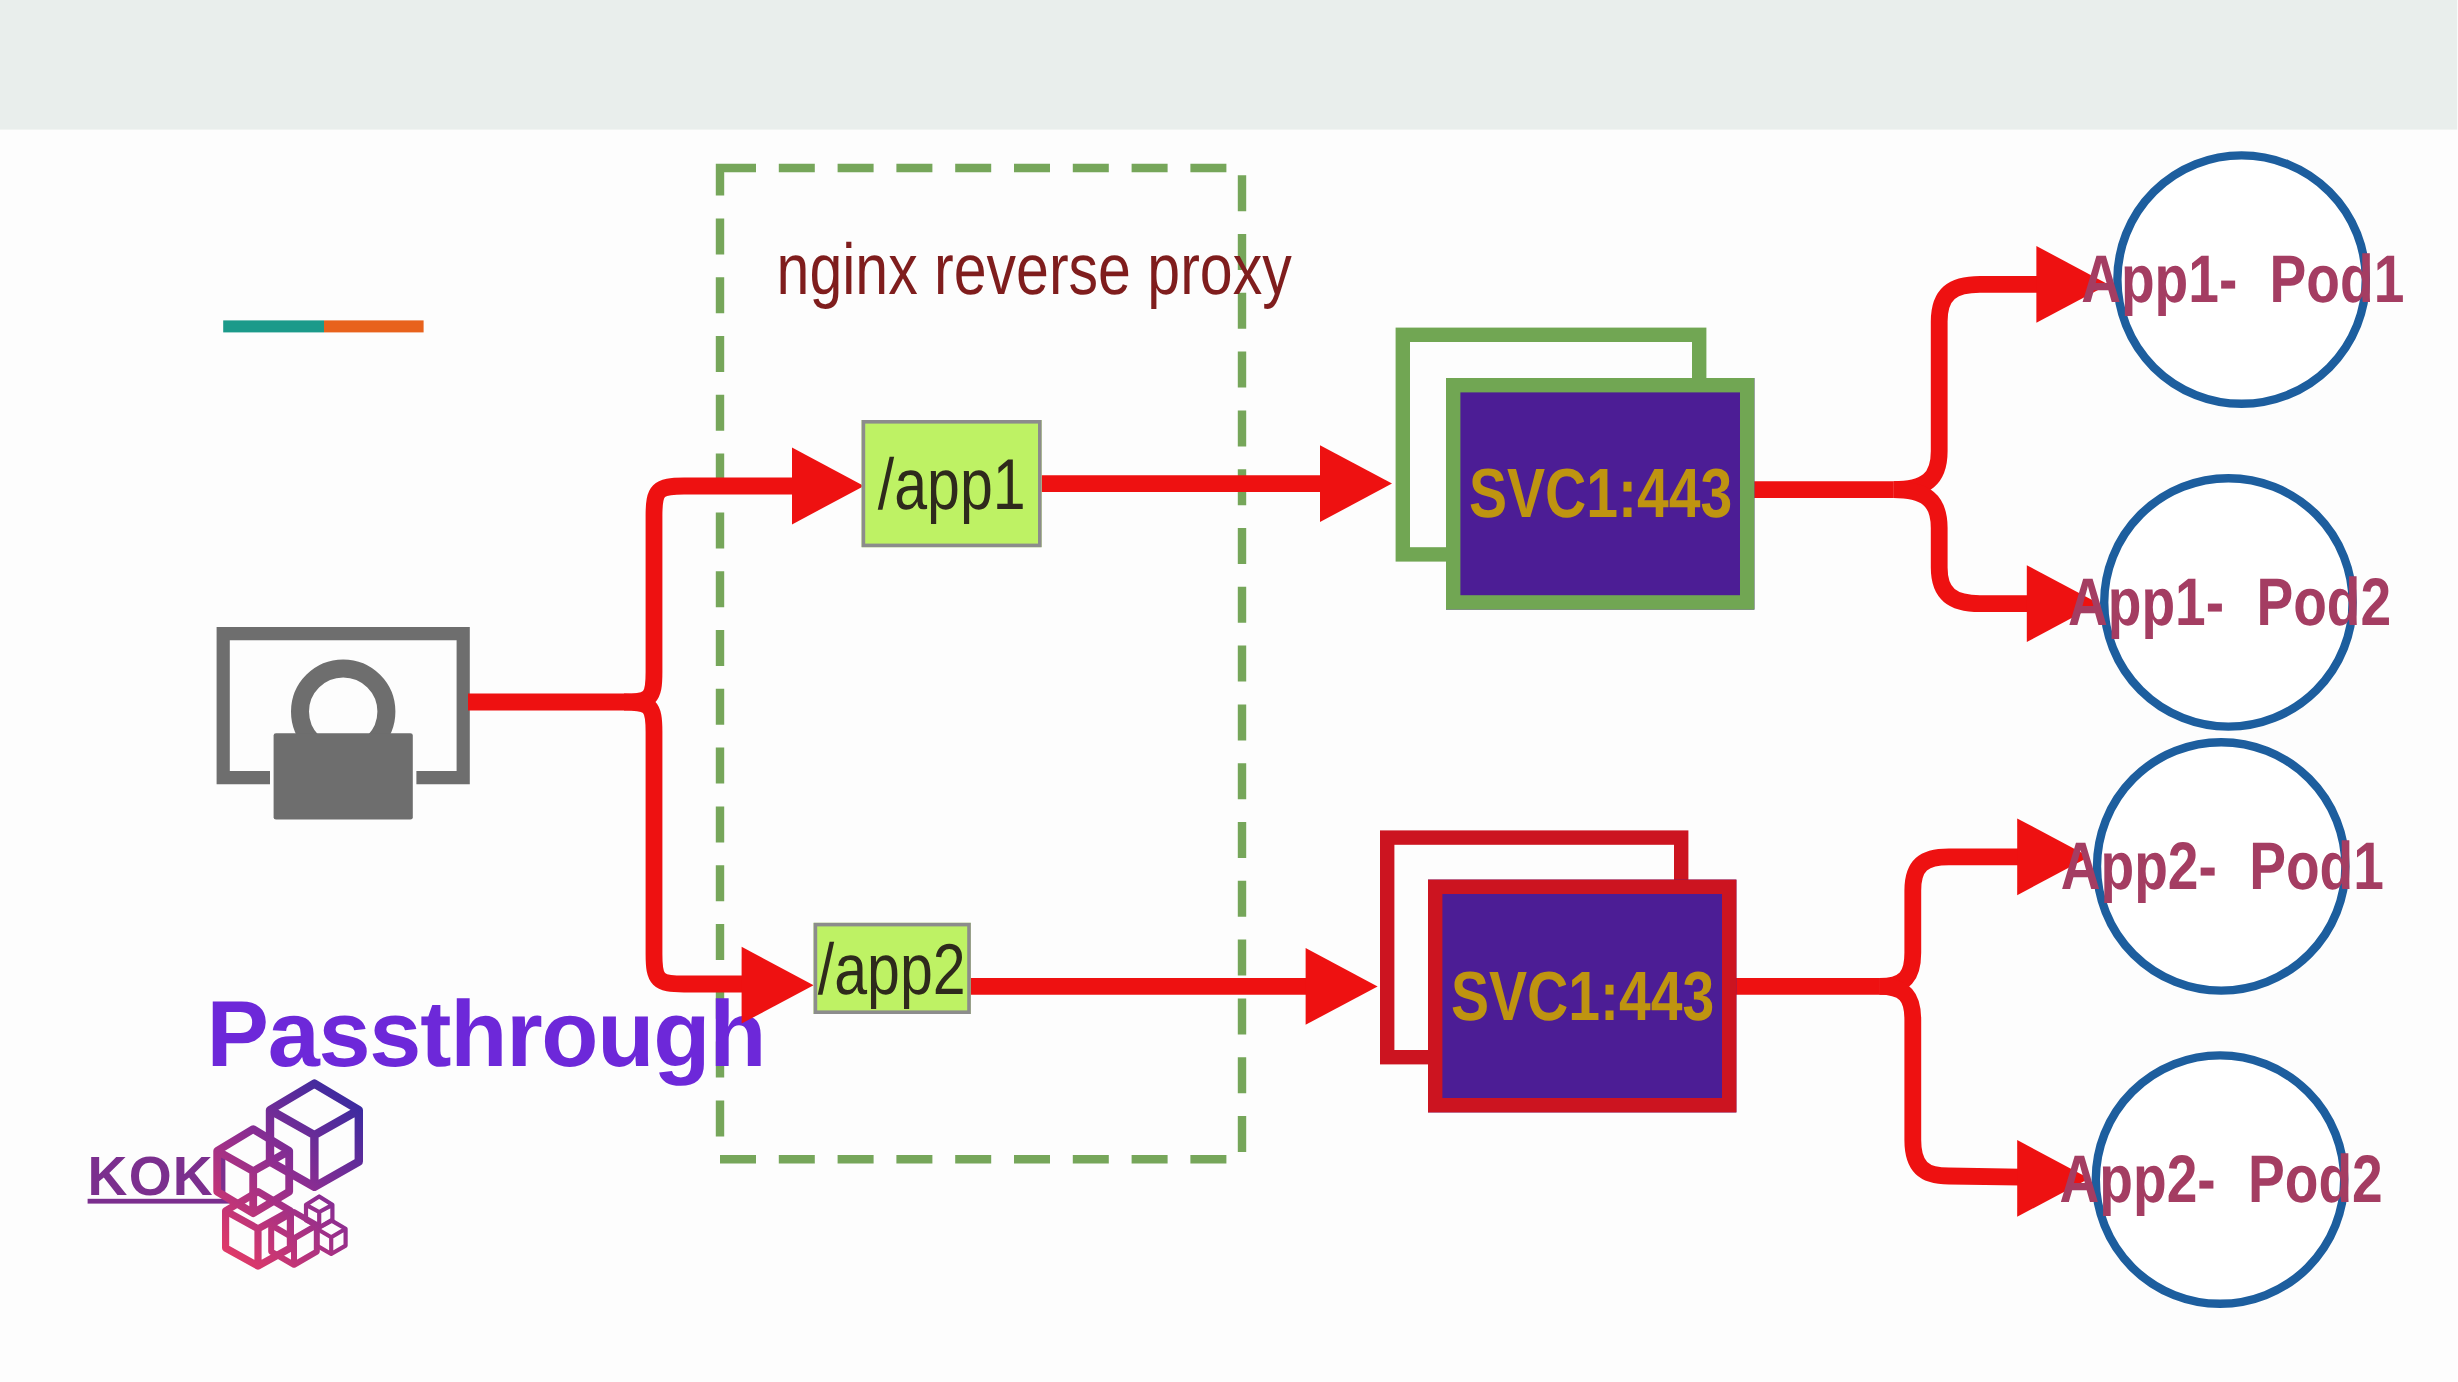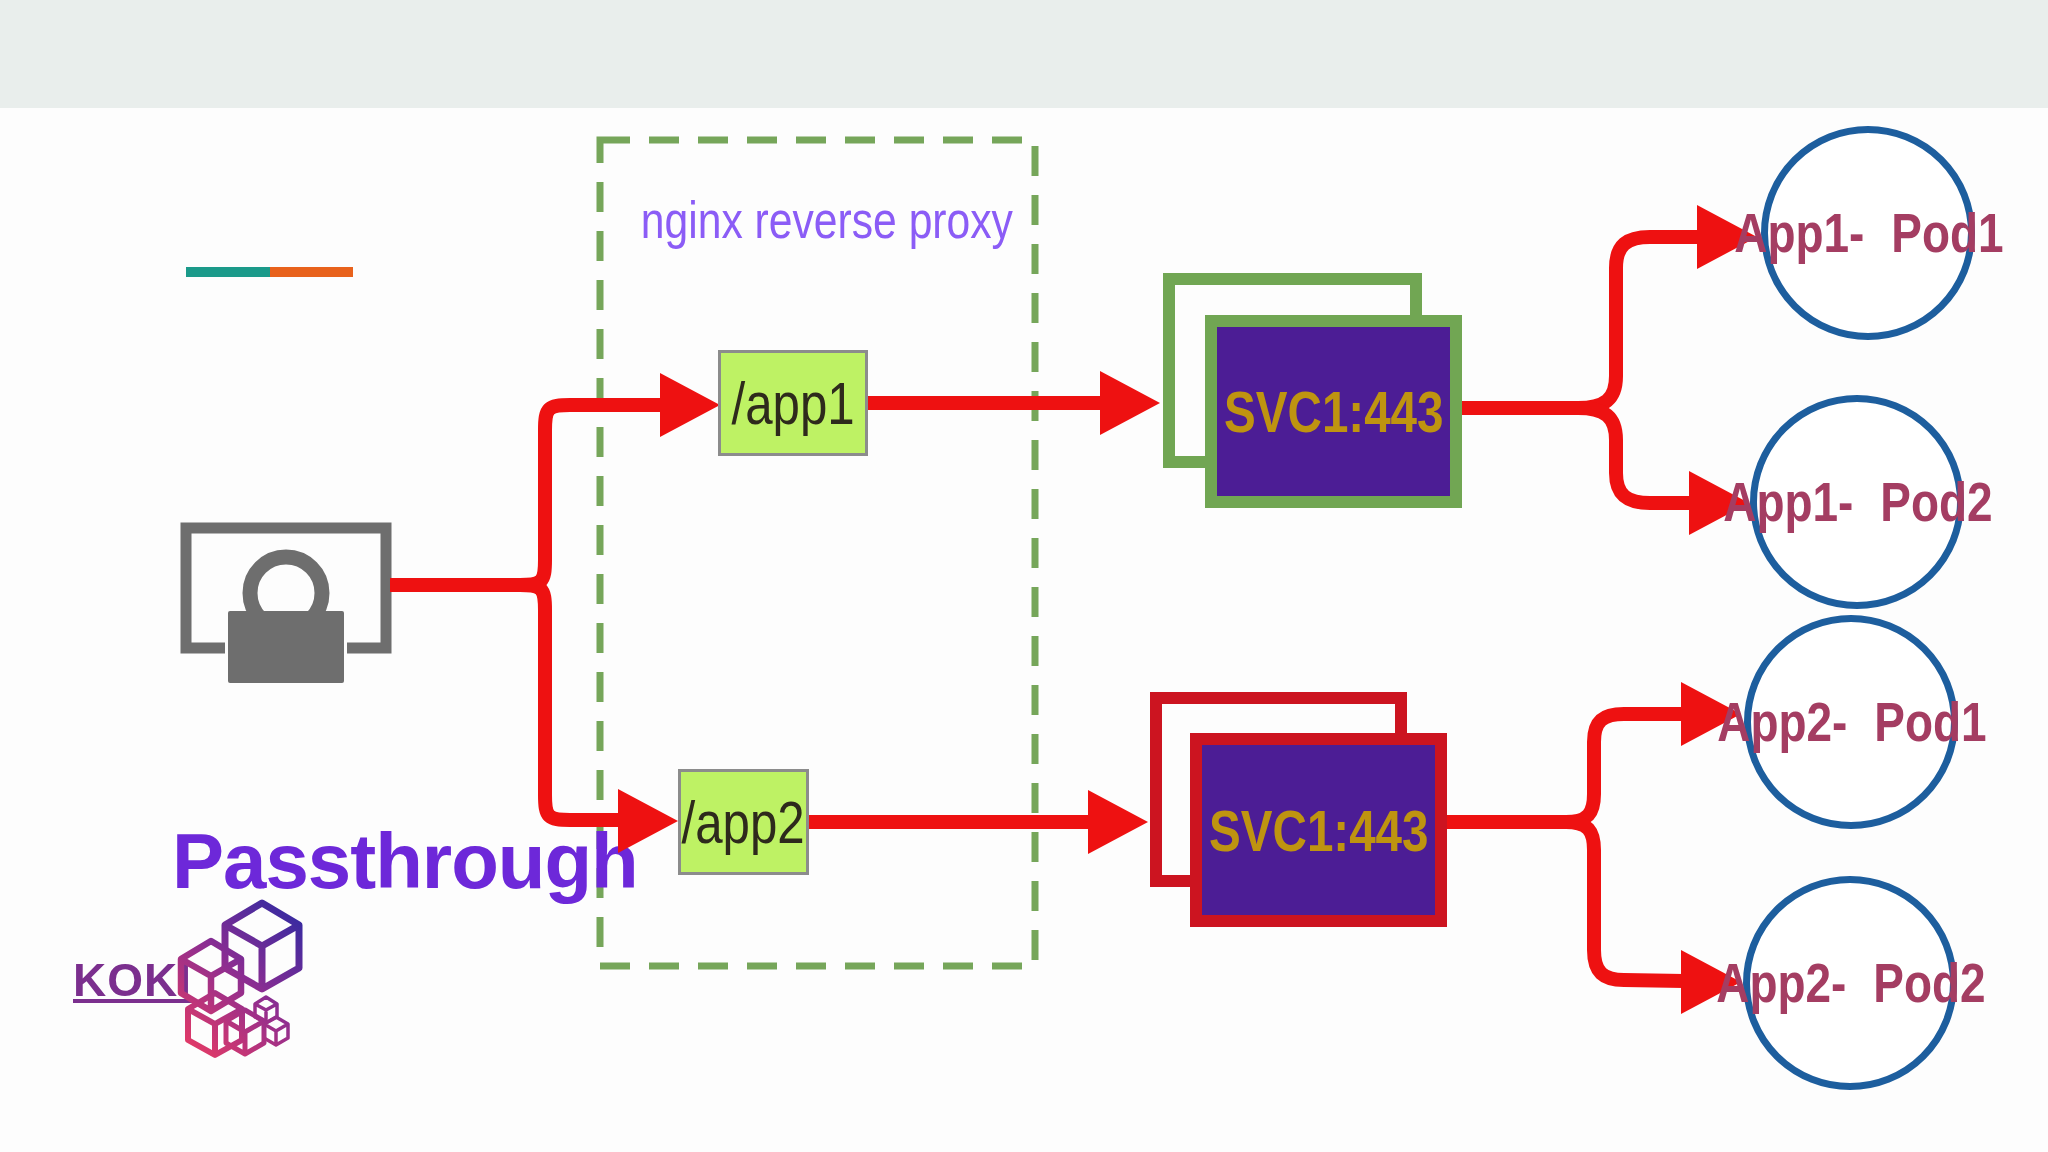--- a/index.html
+++ b/index.html
@@ -5,27 +5,27 @@
   html,body{margin:0;padding:0;background:#ffffff;}
   #canvas{position:relative;width:2048px;height:1152px;overflow:hidden;background:#fdfdfd;
           font-family:"Liberation Sans", sans-serif;}
   .abs{position:absolute;}
   #topband{left:0;top:0;width:2048px;height:108px;background:#e9eeec;}
   #divider-teal{left:186px;top:267px;width:84px;height:10px;background:#1b9a8a;}
   #divider-orange{left:270px;top:267px;width:83px;height:10px;background:#e8621c;}
   #tls-label{left:180px;top:318px;font-size:72px;font-weight:bold;color:#57585a;letter-spacing:2px;}
   #passthrough-label{left:172px;top:816px;font-size:78px;font-weight:bold;color:#6d28d9;letter-spacing:-1px;text-align:center;}
   #koki-wordmark{left:73px;top:953px;font-size:46px;font-weight:bold;color:#7b2f8e;letter-spacing:1px;text-decoration:underline;}
-  #proxy-title{left:600px;top:190px;width:435px;text-align:center;font-size:52px;color:#8b5cf6;}
+  #proxy-title{left:600px;top:190px;width:435px;text-align:center;font-size:60px;color:#7f1d1d;}
   .narrow{display:inline-block;transform:scaleX(.82);transform-origin:50% 50%;white-space:nowrap;}
   .routebox{background:#bef264;border:3px solid #8c8c8c;box-sizing:border-box;
             display:flex;align-items:center;justify-content:center;
             font-size:60px;color:#2e2a1c;}
   #route-app1{left:718px;top:350px;width:150px;height:106px;}
-  #route-app2{left:678px;top:769px;width:131px;height:106px;}
+  #route-app2{left:678px;top:769px;width:131px;height:76px;}
   .svcback{box-sizing:border-box;background:transparent;}
   .svcfront{box-sizing:border-box;background:#4c1d95;display:flex;align-items:center;justify-content:center;
             font-size:58px;font-weight:bold;color:#bf9410;}
   #svc1-back{left:1163px;top:273px;width:259px;height:195px;border:12px solid #71a653;}
   #svc1-front{left:1205px;top:315px;width:257px;height:193px;border:12px solid #71a653;}
   #svc2-back{left:1150px;top:692px;width:257px;height:195px;border:12px solid #cc1420;}
   #svc2-front{left:1190px;top:733px;width:257px;height:194px;border:12px solid #cc1420;}
   .pod{width:214px;height:214px;border-radius:50%;border:7px solid #1d5e9e;background:#ffffff;
        box-sizing:border-box;display:flex;flex-direction:row;align-items:center;justify-content:center;
        font-size:56px;font-weight:bold;color:#a43d62;line-height:1.04;}

